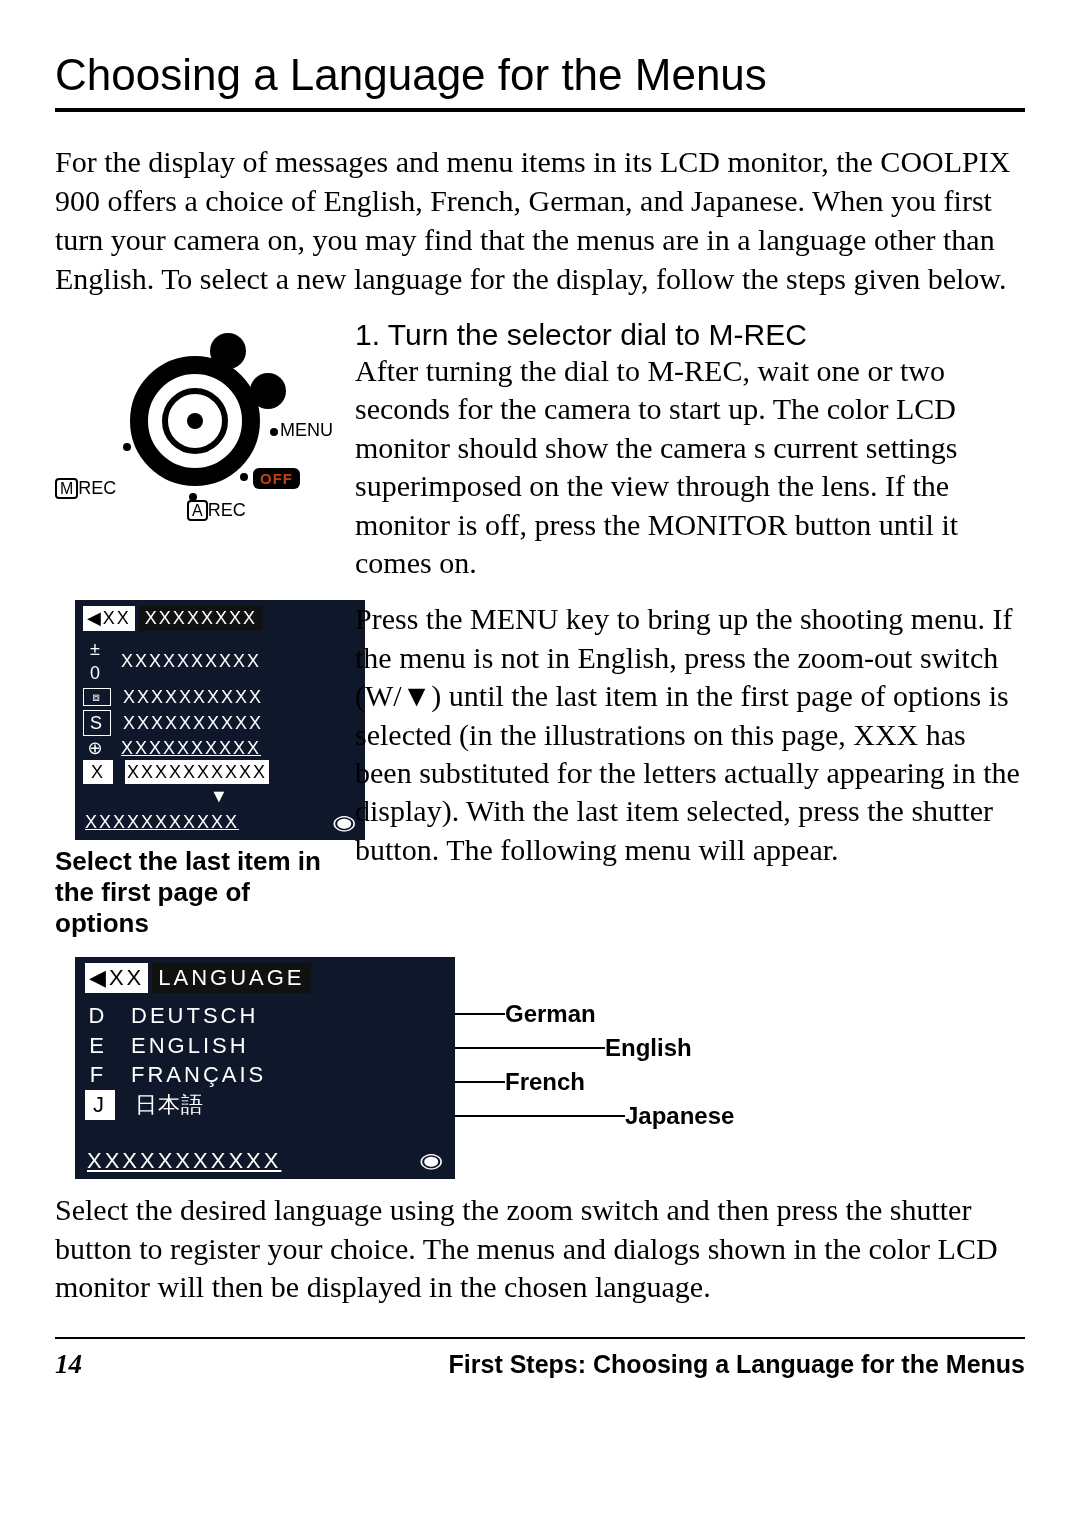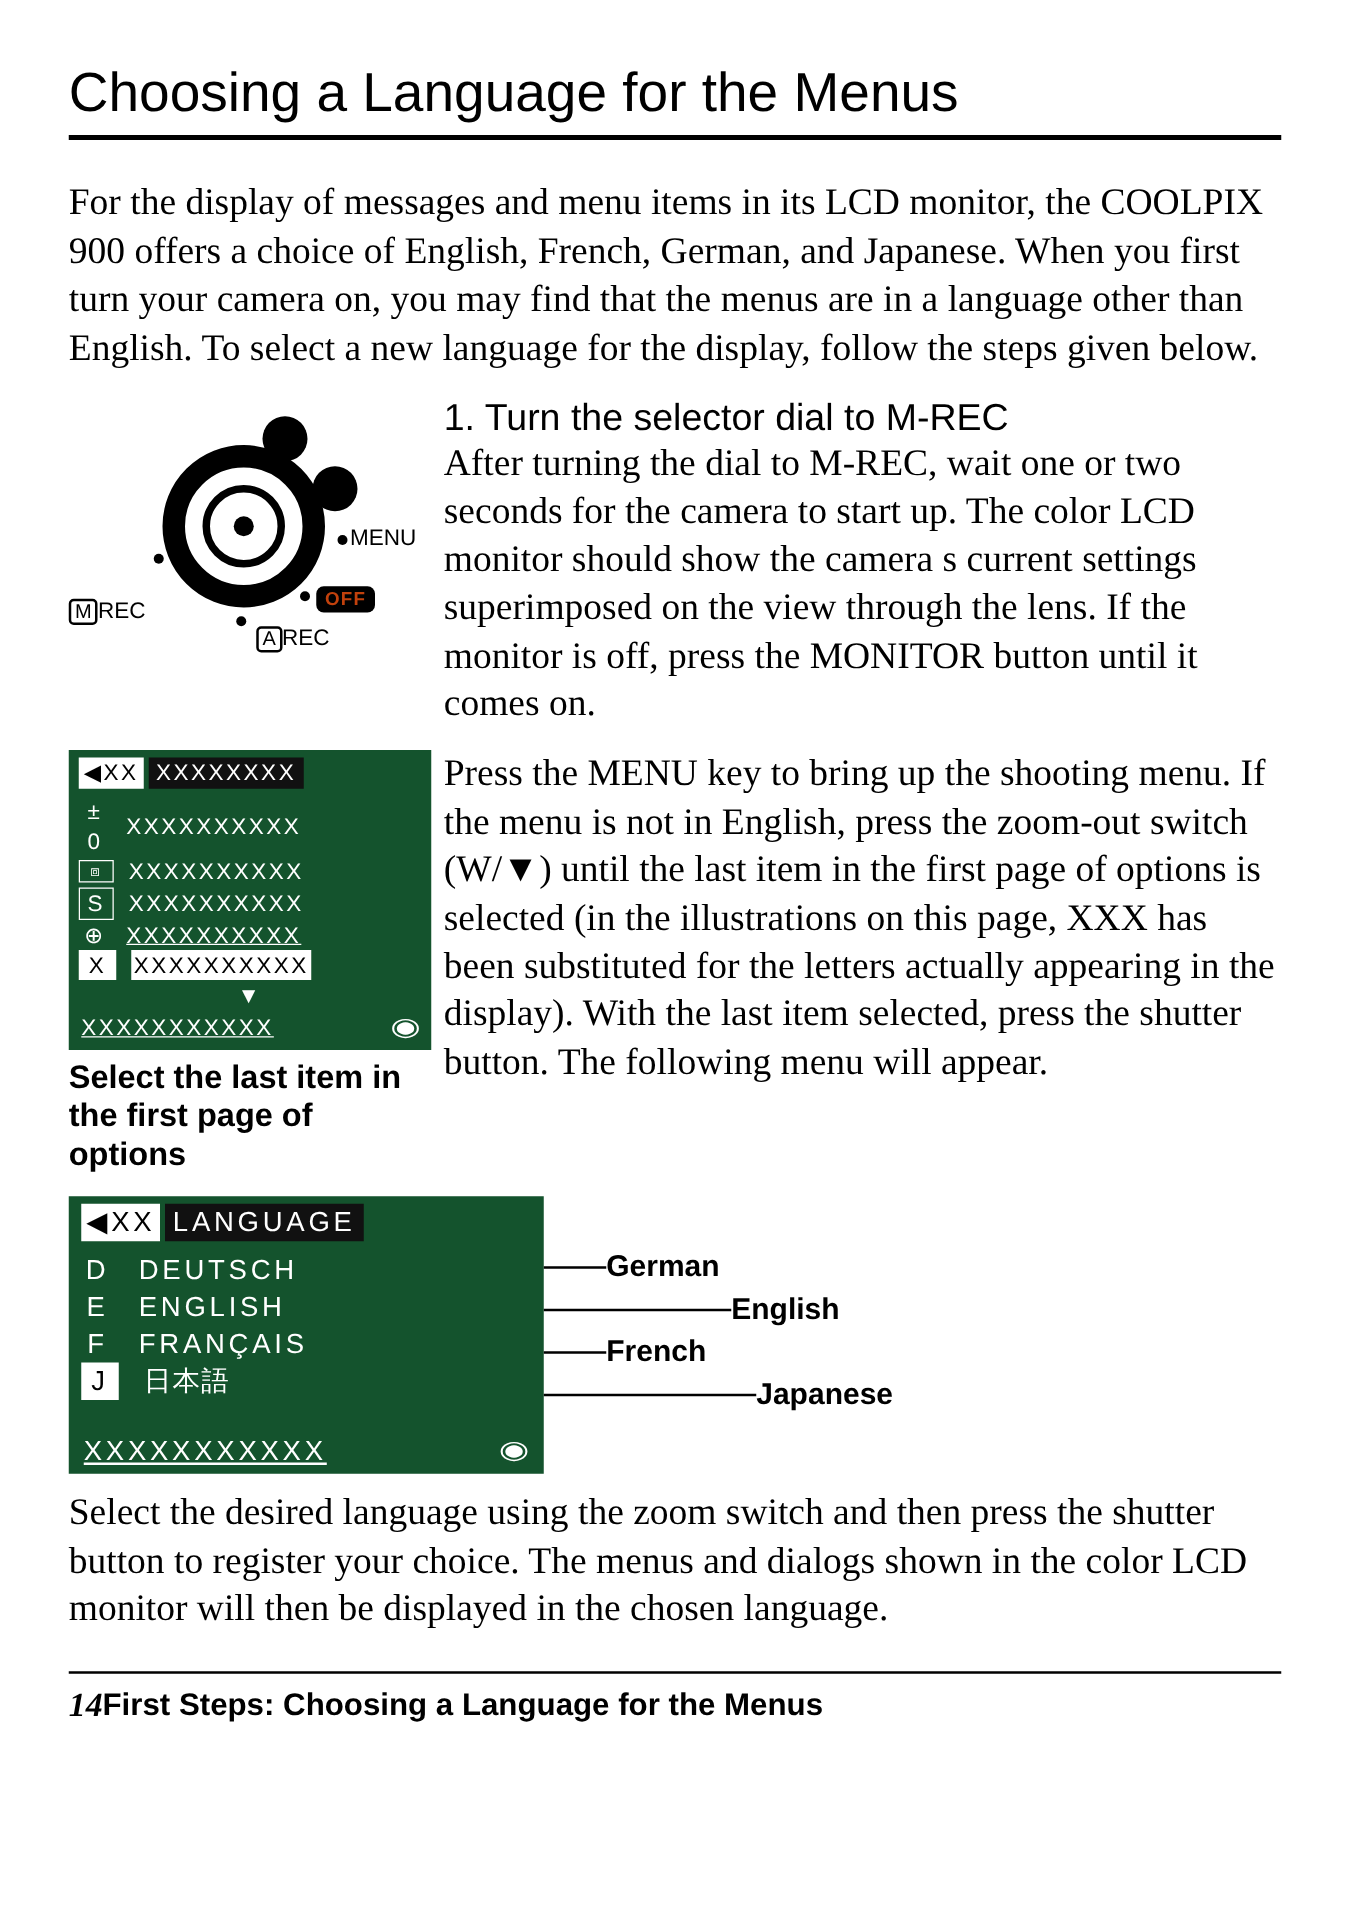--- a/index.html
+++ b/index.html
@@ -27,37 +27,37 @@
     line-height: 1.3;
     margin-bottom: 20px;
   }
   .row { display: flex; margin-bottom: 18px; }
   .left-col { width: 300px; flex: 0 0 300px; padding-right: 20px; box-sizing: border-box; }
   .right-col { flex: 1; }
   .step-title { font-family: Arial, Helvetica, sans-serif; font-size: 30px; font-weight: normal; margin: 0; white-space: nowrap;}
   .step-body { font-family: "Times New Roman", Times, serif; font-size: 30px; line-height: 1.28; margin: 0; }
   .caption { font-family: Arial, Helvetica, sans-serif; font-size: 26px; font-weight: bold; line-height: 1.2; margin-top: 6px; }
   .closing { font-family: "Times New Roman", Times, serif; font-size: 30px; line-height: 1.28; margin: 12px 0 0 0; }
-  .footer { display: flex; align-items: center; font-family: Arial, Helvetica, sans-serif; margin-top: 4px;}
+  .footer { display: flex; justify-content: space-between; align-items: center; font-family: Arial, Helvetica, sans-serif; margin-top: 4px;}
   .footer .pg { font-family: "Times New Roman", Times, serif; font-style: italic; font-weight: bold; font-size: 27px; }
   .footer .sec { font-weight: bold; font-size: 25px; }
 
   
   .dial-wrap { position: relative; width: 260px; height: 220px; margin-top: 10px; }
   .dial-ring { position:absolute; left:75px; top:28px; width:130px; height:130px; border:18px solid #000; border-radius:50%; box-sizing:border-box; }
   .dial-inner{ position:absolute; left:107px; top:60px; width:66px; height:66px; border:6px solid #000; border-radius:50%; box-sizing:border-box; }
   .dial-dot  { position:absolute; left:132px; top:85px; width:16px; height:16px; background:#000; border-radius:50%; }
   .bump { position:absolute; width:36px; height:36px; background:#000; border-radius:50%; }
   .tick { position:absolute; width:8px; height:8px; background:#000; border-radius:50%; }
   .dlabel { position:absolute; font-family: Arial, Helvetica, sans-serif; font-size:18px; white-space:nowrap; }
   .boxed { border:2px solid #000; border-radius:4px; padding:0 3px; font-family: Arial, Helvetica, sans-serif; font-size:16px;}
   .off-pill { background:#000; color:#c2410c; border-radius:6px; padding:2px 7px; font-size:15px; font-weight:bold; letter-spacing:1px; }
 
   
-  .lcd { background:#14532d; color:#fff; width:290px; font-family: Arial, Helvetica, sans-serif; letter-spacing:2px; font-size:18px; padding:6px 8px 4px 8px; line-height:1.35; box-sizing:border-box; }
+  .lcd { background:#0f172a; color:#fff; width:290px; font-family: Arial, Helvetica, sans-serif; letter-spacing:2px; font-size:18px; padding:6px 8px 4px 8px; line-height:1.35; box-sizing:border-box;margin-left:20px; }
   .lcd .tabrow { display:flex; align-items:center; gap:4px; }
   .lcd .tab-back { color:#fff; }
   .lcd .tab-filled { background:#fff; color:#000; padding:0 4px; }
   .lcd .tab-label { background:#111; padding:0 6px; }
   .lcd .menurow { display:flex; align-items:center; gap:12px; }
   .lcd .sel { background:#fff; color:#000; padding:0 2px; }
   .lcd .iconcell { width:26px; text-align:center; }
   .lcd .arrow-down { text-align:center; font-size:18px; }
   .lcd .footline { display:flex; justify-content:space-between; align-items:center; padding:0 2px; }
   .lcd .footline .shutter { font-size:20px; transform: scaleX(1.4); display:inline-block; }
@@ -92,21 +92,21 @@
         <div class="dial-inner"></div>
         <div class="dial-dot"></div>
         <div class="bump" style="left:155px; top:5px;"></div>
         <div class="bump" style="left:195px; top:45px;"></div>
         <div class="tick" style="left:215px; top:100px;"></div>
         <div class="tick" style="left:185px; top:145px;"></div>
         <div class="tick" style="left:134px; top:165px;"></div>
         <div class="tick" style="left:68px; top:115px;"></div>
         <span class="dlabel" style="left:225px; top:92px;">MENU</span>
         <span class="dlabel" style="left:198px; top:140px;"><span class="off-pill">OFF</span></span>
-        <span class="dlabel" style="left:113px; top:172px;padding-left:37px;"><span class="boxed">A</span><span>REC</span></span>
+        <span class="dlabel" style="left:95px; top:172px;padding-left:37px;"><span class="boxed">A</span><span>REC</span></span>
         <span class="dlabel" style="left:0px; top:150px;"><span class="boxed">M</span><span>REC</span></span>
       </div>
     </div>
     <div class="right-col">
       <p class="step-title">1.  Turn the selector dial to M-REC</p>
       <p class="step-body">After turning the dial to M-REC, wait one or two seconds for the camera to start up.  The color LCD monitor should show the camera s current settings superimposed on the view through the lens.  If the monitor is off, press the MONITOR button until it comes on.</p>
     </div>
   </div>
 
   <div class="row">

